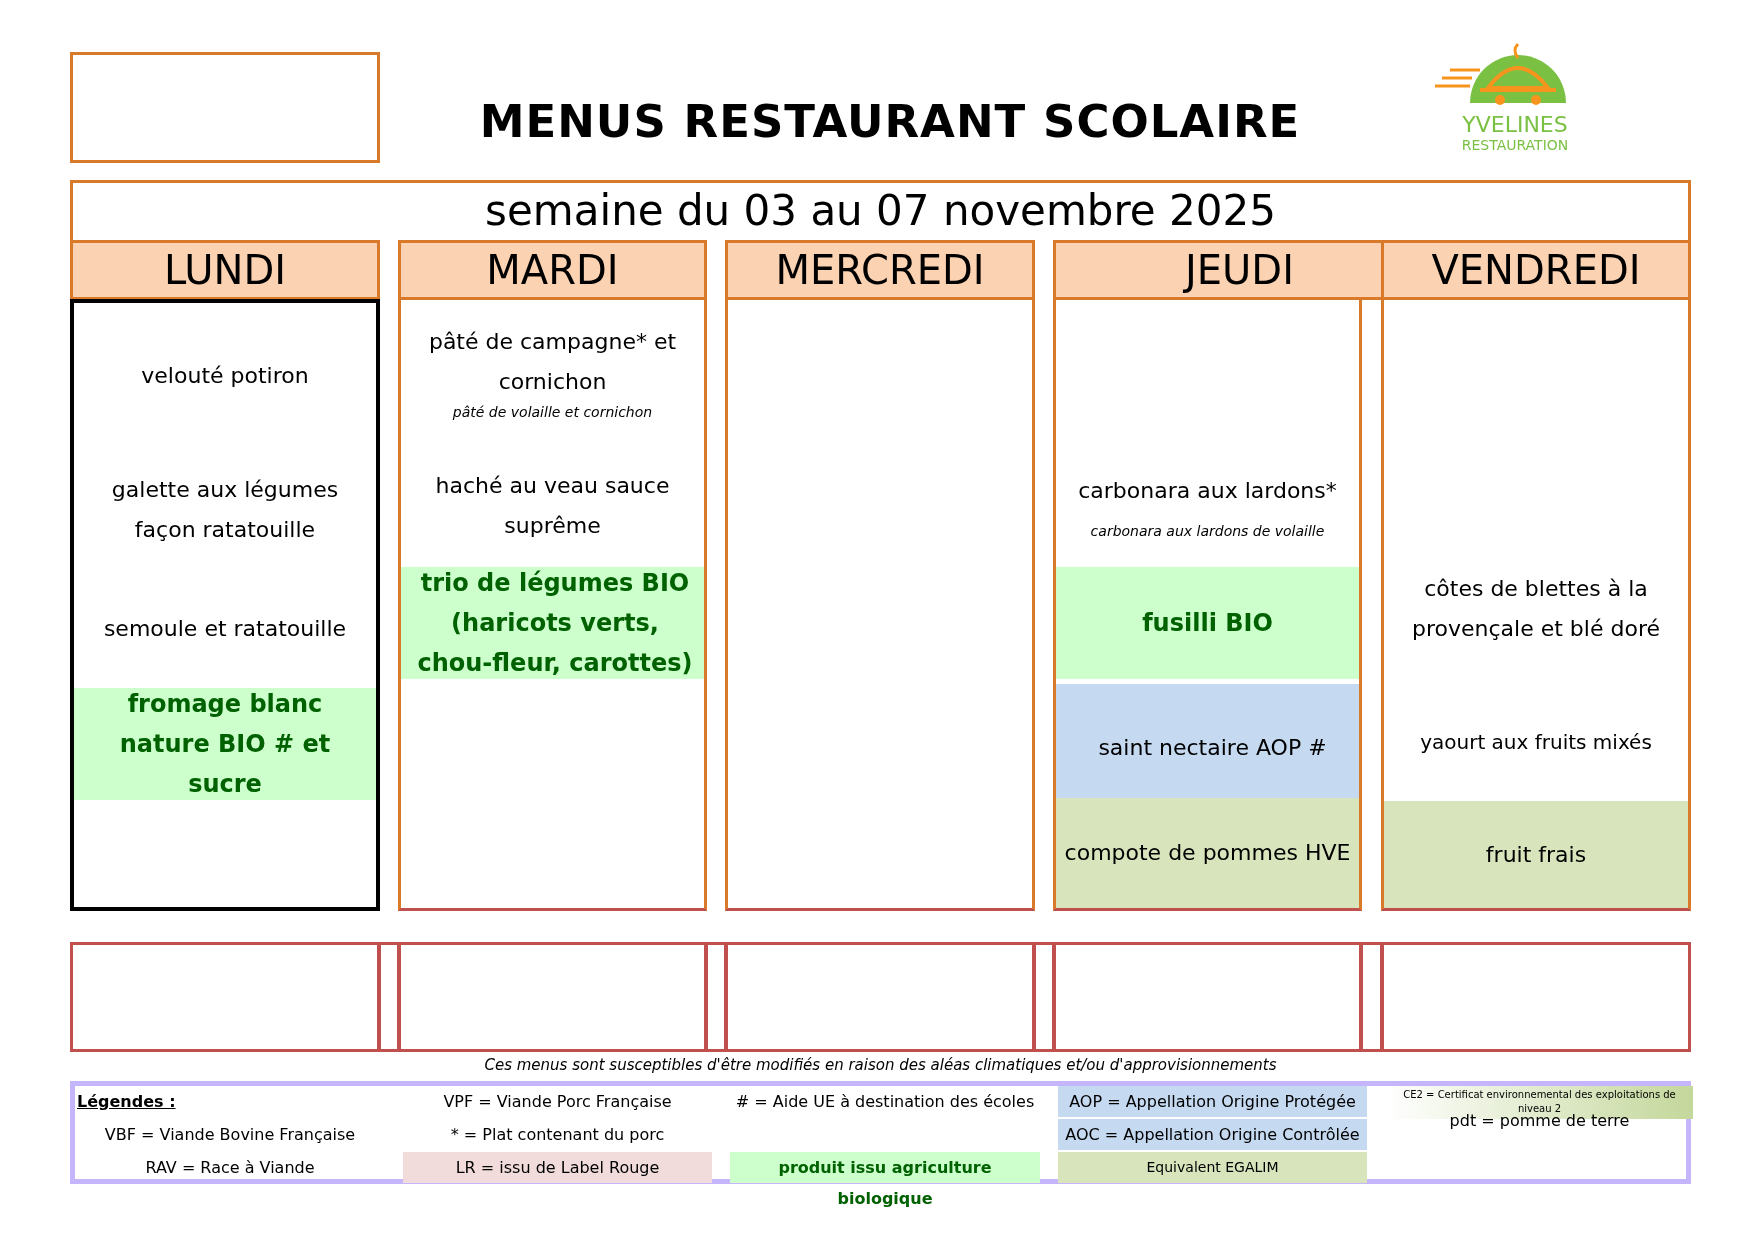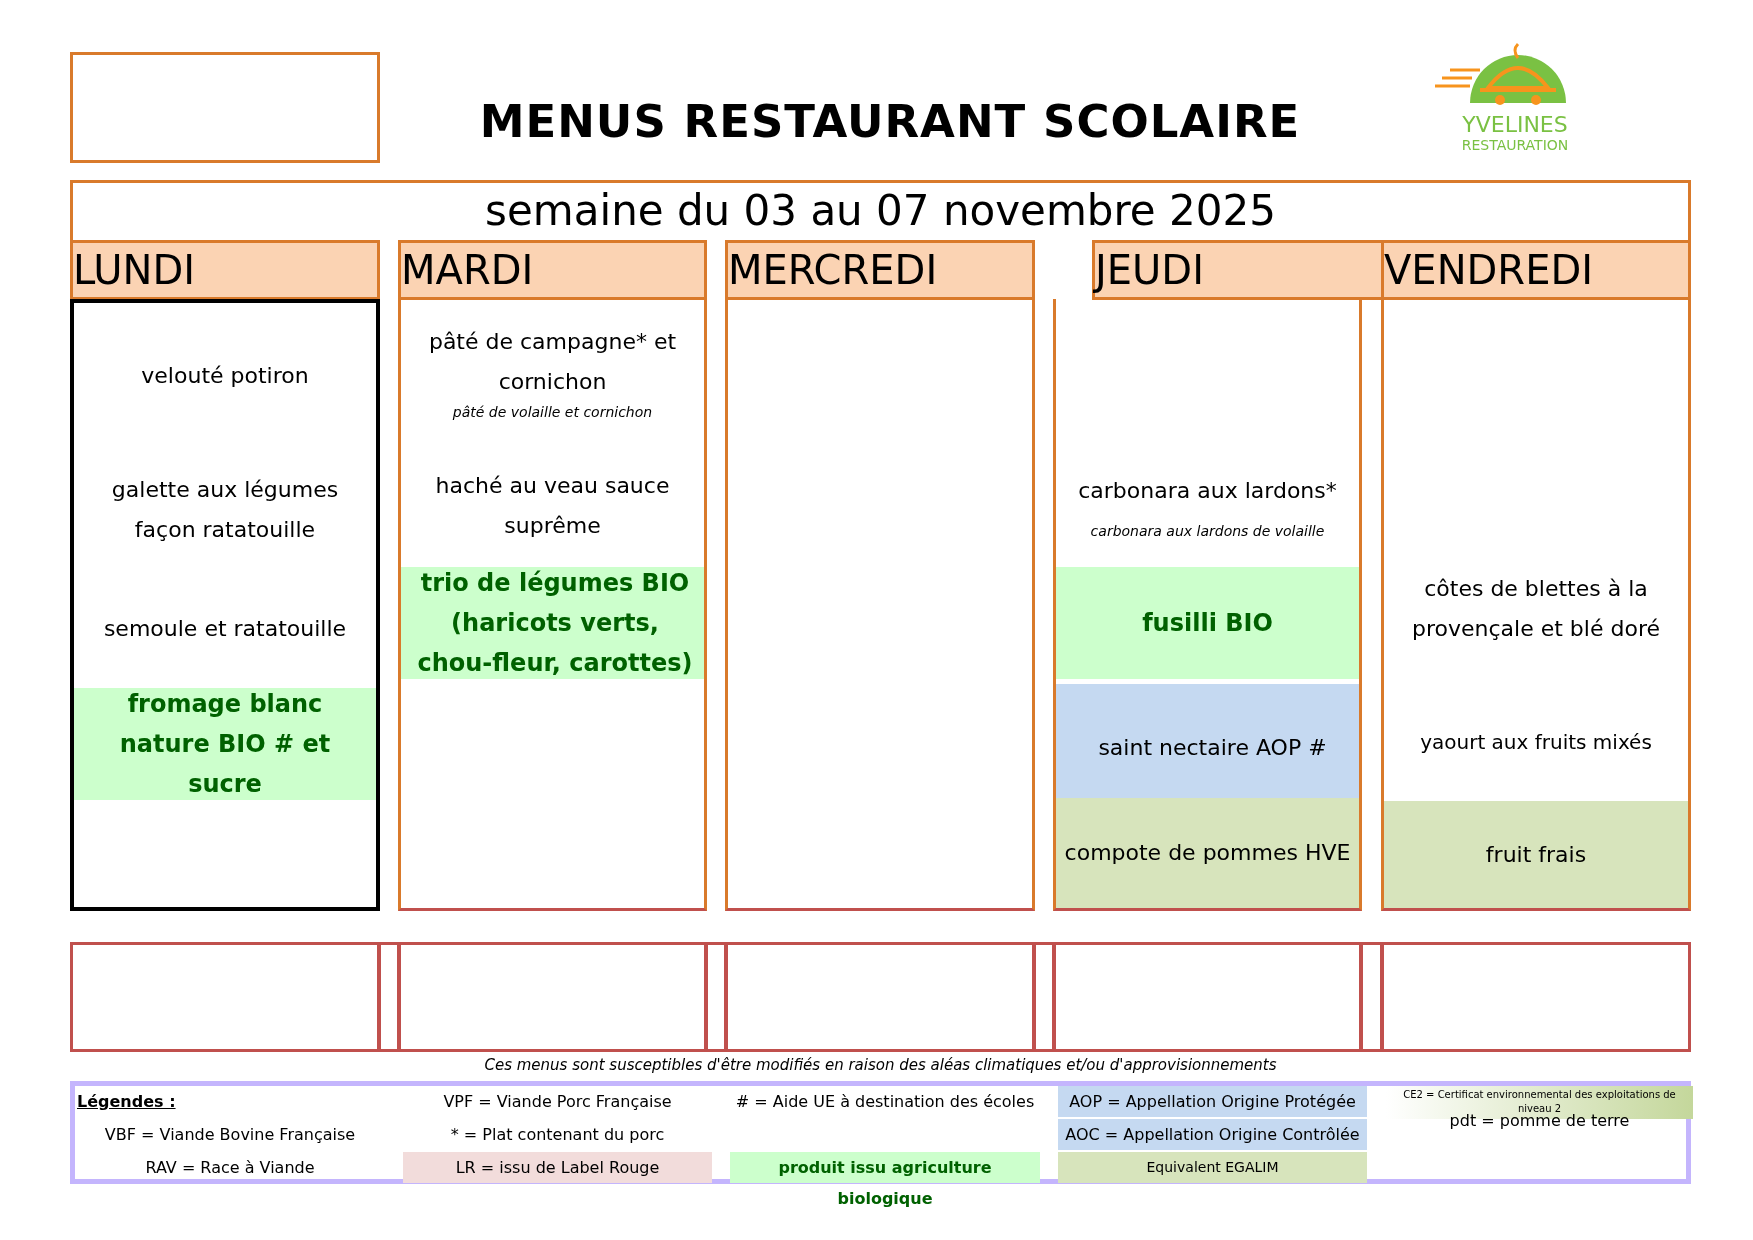--- a/index.html
+++ b/index.html
@@ -4,21 +4,21 @@
 <style>
   html, body { margin:0; padding:0; background:#ffffff; }
   body { width:1753px; height:1240px; position:relative; overflow:hidden;
          font-family:"DejaVu Sans", sans-serif; color:#000; }
   .abs { position:absolute; box-sizing:border-box; }
   .topbox { left:70px; top:52px; width:310px; height:111px; border:3px solid #d97a2b; }
   .title { left:380px; top:95px; width:1020px; text-align:center; font-size:45px; font-weight:bold; letter-spacing:1px; }
   .logo { left:1430px; top:38px; width:170px; height:120px; }
   .frame { left:70px; top:180px; width:1621px; height:731px; border:3px solid #d97a2b; border-bottom:none; }
   .week { left:70px; top:182px; width:1621px; height:58px; text-align:center; font-size:42px; line-height:58px; font-weight:500; }
-  .dayhdr { top:240px; height:60px; background:#fbd3b3; border:3px solid #d97a2b; text-align:left; font-size:40px; line-height:54px; }
+  .dayhdr { top:240px; height:60px; background:#fbd3b3; border:3px solid #d97a2b; text-align:center; font-size:40px; line-height:54px; }
   .col { top:299px; height:612px; border-left:3px solid #d97a2b; border-right:3px solid #d97a2b; border-bottom:3px solid #c0504d; }
   .col.lundi { border:4px solid #000; }
   .cell { position:absolute; left:0; right:0; display:flex; flex-direction:column; align-items:center; justify-content:center; text-align:center; font-size:22px; line-height:40px; padding:0 8px; box-sizing:border-box; }
   .cell .sub { font-size:14px; font-style:italic; line-height:20px; }
   .bio { background:#ccffcc; color:#006100; font-weight:bold; font-size:24px; }
   .egalim { background:#d7e4bc; }
   .aop { background:#c5d9f1; }
   .bottomrow { top:942px; height:110px; border:3px solid #c0504d; }
   .disclaimer { left:70px; top:1056px; width:1621px; text-align:center; font-size:15px; font-style:italic; }
   .legend { left:70px; top:1081px; width:1621px; height:103px; border:5px solid #c4b5fd; }
@@ -46,21 +46,21 @@
     <text x="85" y="112" text-anchor="middle" font-family="DejaVu Sans, sans-serif" font-size="14" fill="#7ac143">RESTAURATION</text>
   </svg>
 </div>
 
 <div class="abs frame"></div>
 <div class="abs week">semaine du 03 au 07 novembre 2025</div>
 
 <div class="abs dayhdr" style="left:70px;width:310px;">LUNDI</div>
 <div class="abs dayhdr" style="left:398px;width:309px;">MARDI</div>
 <div class="abs dayhdr" style="left:725px;width:310px;">MERCREDI</div>
-<div class="abs dayhdr" style="left:1092px;width:373px;">JEUDI</div>
+<div class="abs dayhdr" style="left:1053px;width:373px;">JEUDI</div>
 <div class="abs dayhdr" style="left:1381px;width:310px;">VENDREDI</div>
 
 <div class="abs col lundi" style="left:70px;width:310px;">
   <div class="cell" style="top:0;height:145px;">
       <span>velouté potiron</span>
     </div>
   <div class="cell" style="top:145px;height:123px;">
       <span>galette aux légumes façon ratatouille</span>
     </div>
   <div class="cell" style="top:268px;height:116px;">

